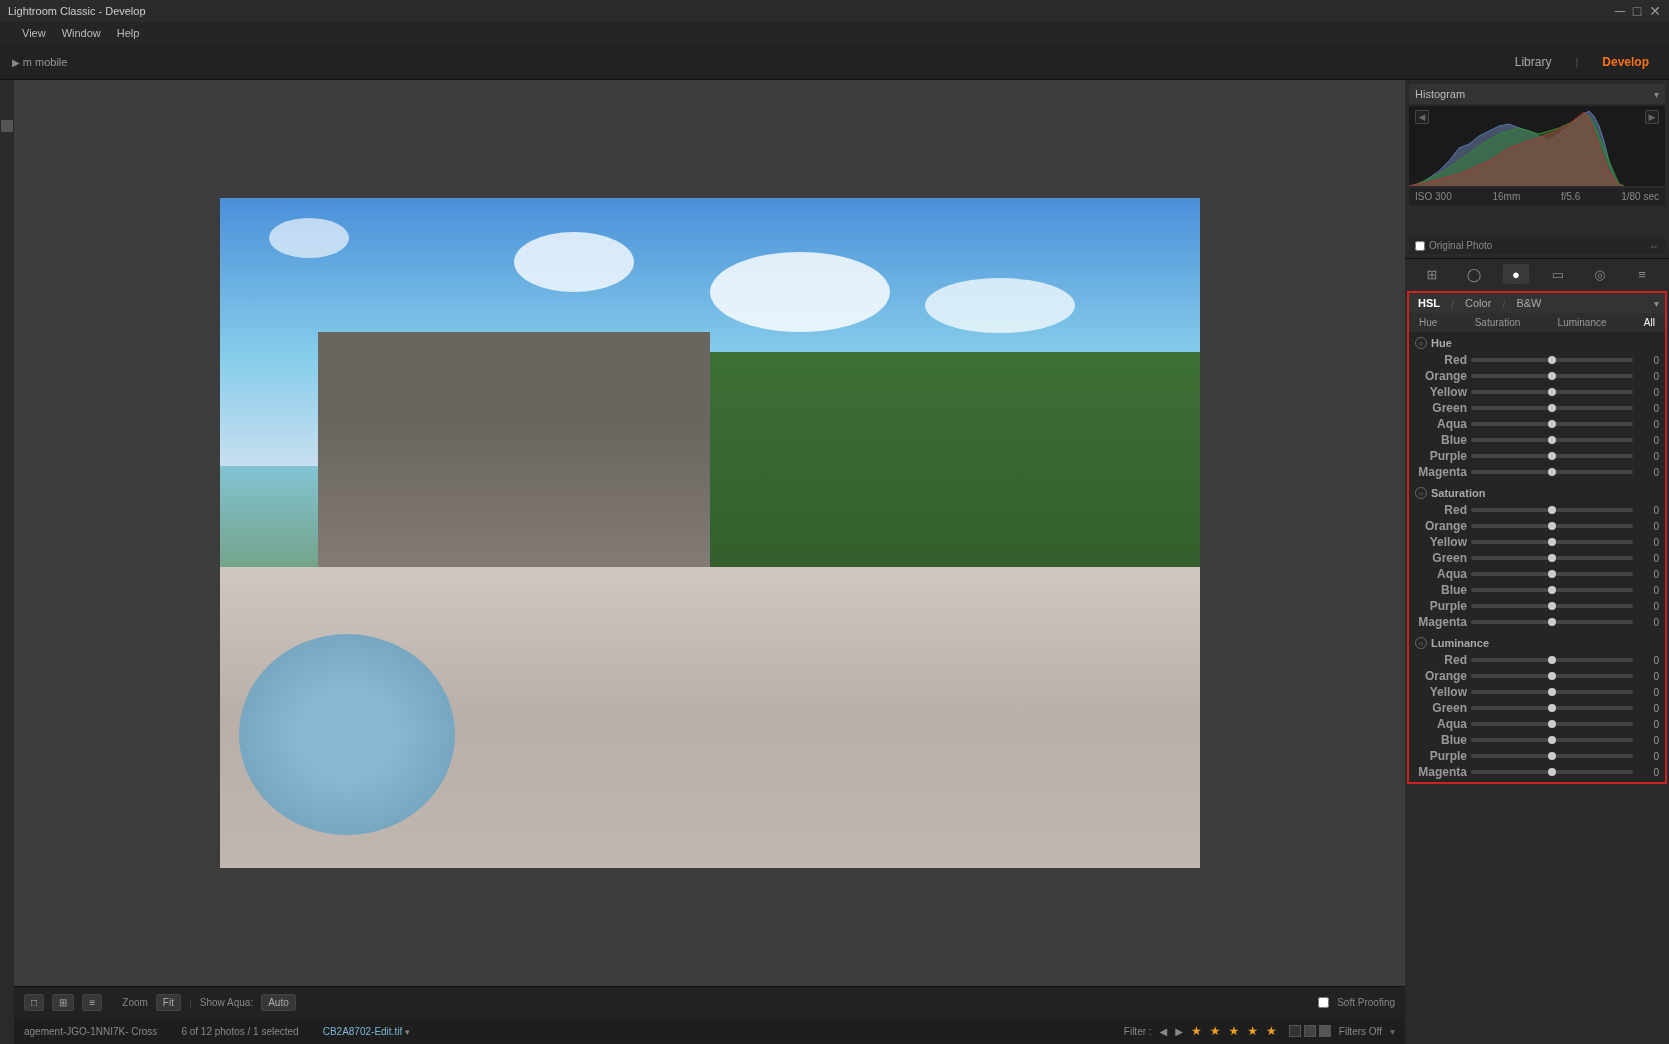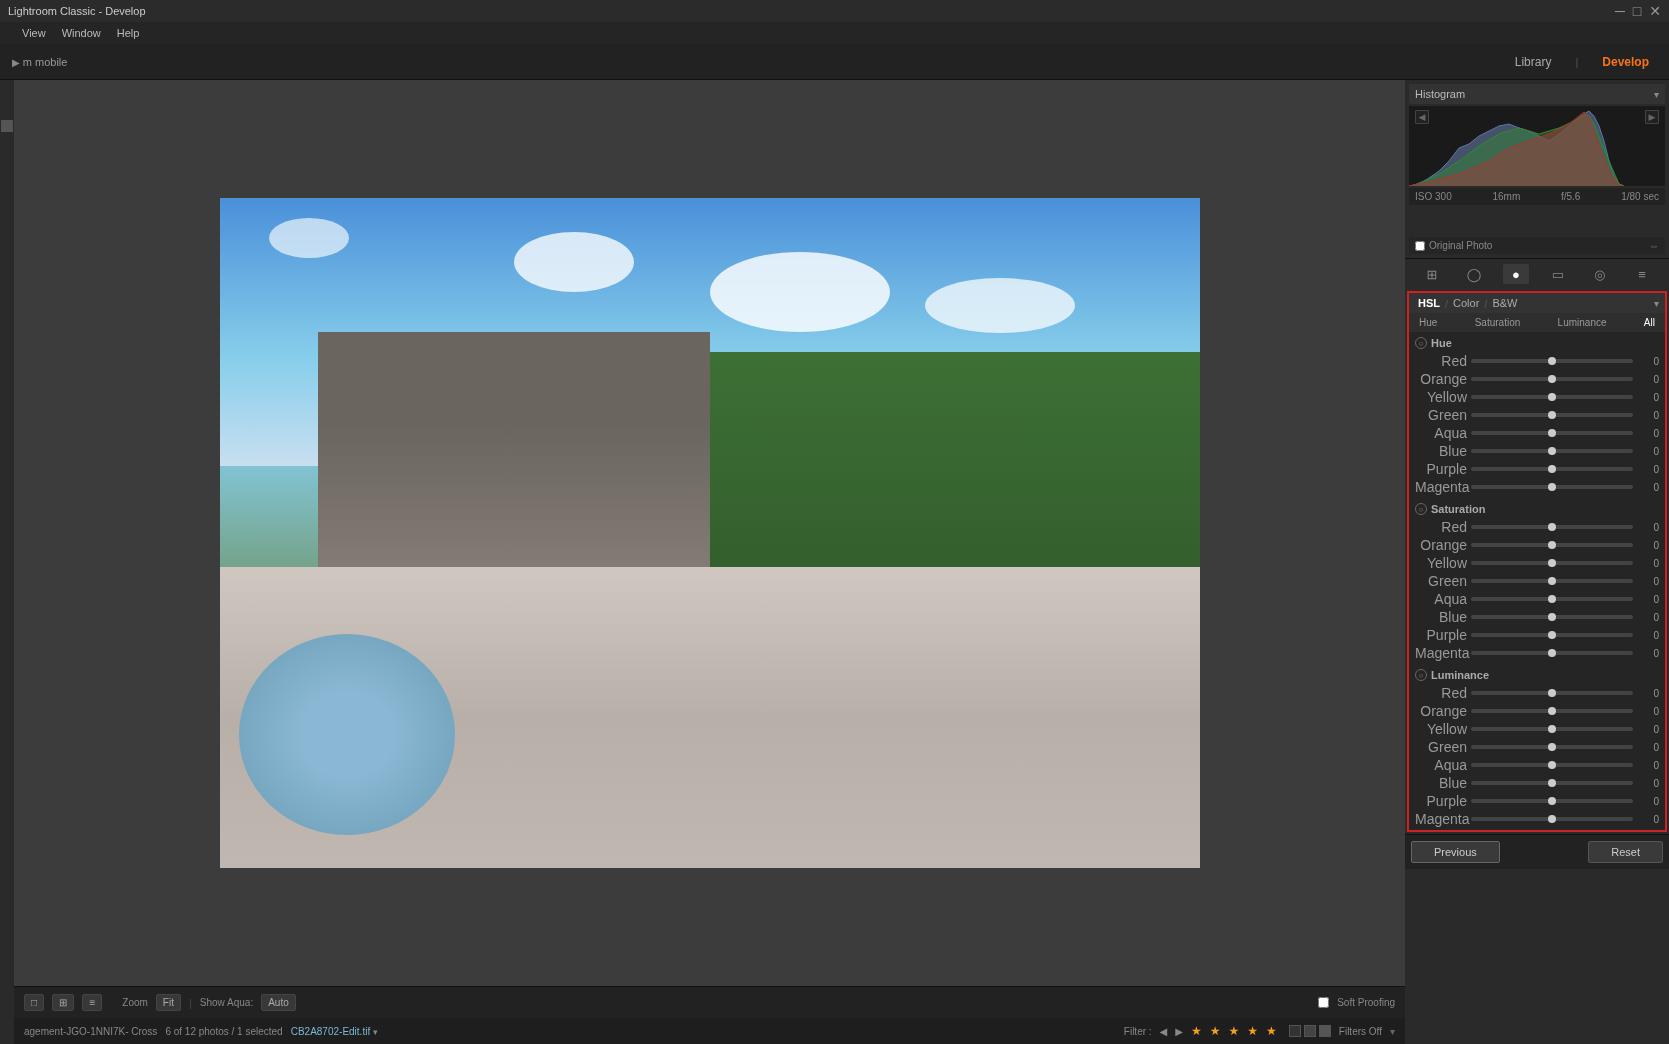--- a/index.html
+++ b/index.html
@@ -192,21 +192,21 @@
     
     #statusbar {
       height: 26px;
       background: #1e1e1e;
       display: flex;
       align-items: center;
       padding: 0 10px;
       justify-content: space-between;
       flex-shrink: 0;
     }
-    .status-left { color: #888; font-size: 10px; display: flex; align-items: center; gap: 8px; }
+    .status-left { color: #888; font-size: 10px; display: flex; align-items: center; gap: 24px; }
     .status-right { color: #888; font-size: 10px; display: flex; align-items: center; gap: 8px; }
     .star { color: #f0a020; font-size: 12px; }
 
     
     #right-panel {
       width: 264px;
       background: #2a2a2a;
       display: flex;
       flex-direction: column;
       flex-shrink: 0;
@@ -295,21 +295,21 @@
     .hsl-panel-header {
       display: flex;
       align-items: center;
       justify-content: space-between;
       background: #333;
       padding: 3px 6px;
     }
     .hsl-tabs {
       display: flex;
       align-items: flex-end;
-      gap: 2px;
+      gap: 8px;
     }
     .hsl-tab {
       color: #aaa;
       font-size: 11px;
       cursor: pointer;
       padding: 1px 3px;
     }
     .hsl-tab.active { color: #fff; font-weight: 600; }
     .hsl-tab-sep { color: #555; font-size: 11px; }
 
@@ -357,22 +357,23 @@
     .slider-row {
       display: flex;
       align-items: center;
       padding: 1px 6px;
       gap: 4px;
     }
     .slider-label {
       width: 52px;
       text-align: right;
       color: #999;
-      font-size: 14px;
-      flex-shrink: 0;
+      font-size: 12px;
+      flex-shrink: 0;
+      font-weight: bold;
     }
     .slider-track {
       flex: 1;
       height: 4px;
       background: #444;
       border-radius: 2px;
       position: relative;
     }
     .slider-thumb {
       position: absolute;
@@ -783,19 +784,15 @@
               <span class="slider-label">Magenta</span>
               <div class="slider-track">
                 <div class="slider-thumb" style="left: 50%;"></div>
               </div>
               <span class="slider-value">0</span>
             </div>
           </div>
       </div>
     </div>
 
-    <div id="bottom-nav">
-      <button class="nav-btn active-nav">Previous</button>
-      <button class="nav-btn">Reset</button>
-    </div>
 
   </div>
 </div>
 
 </body></html>

